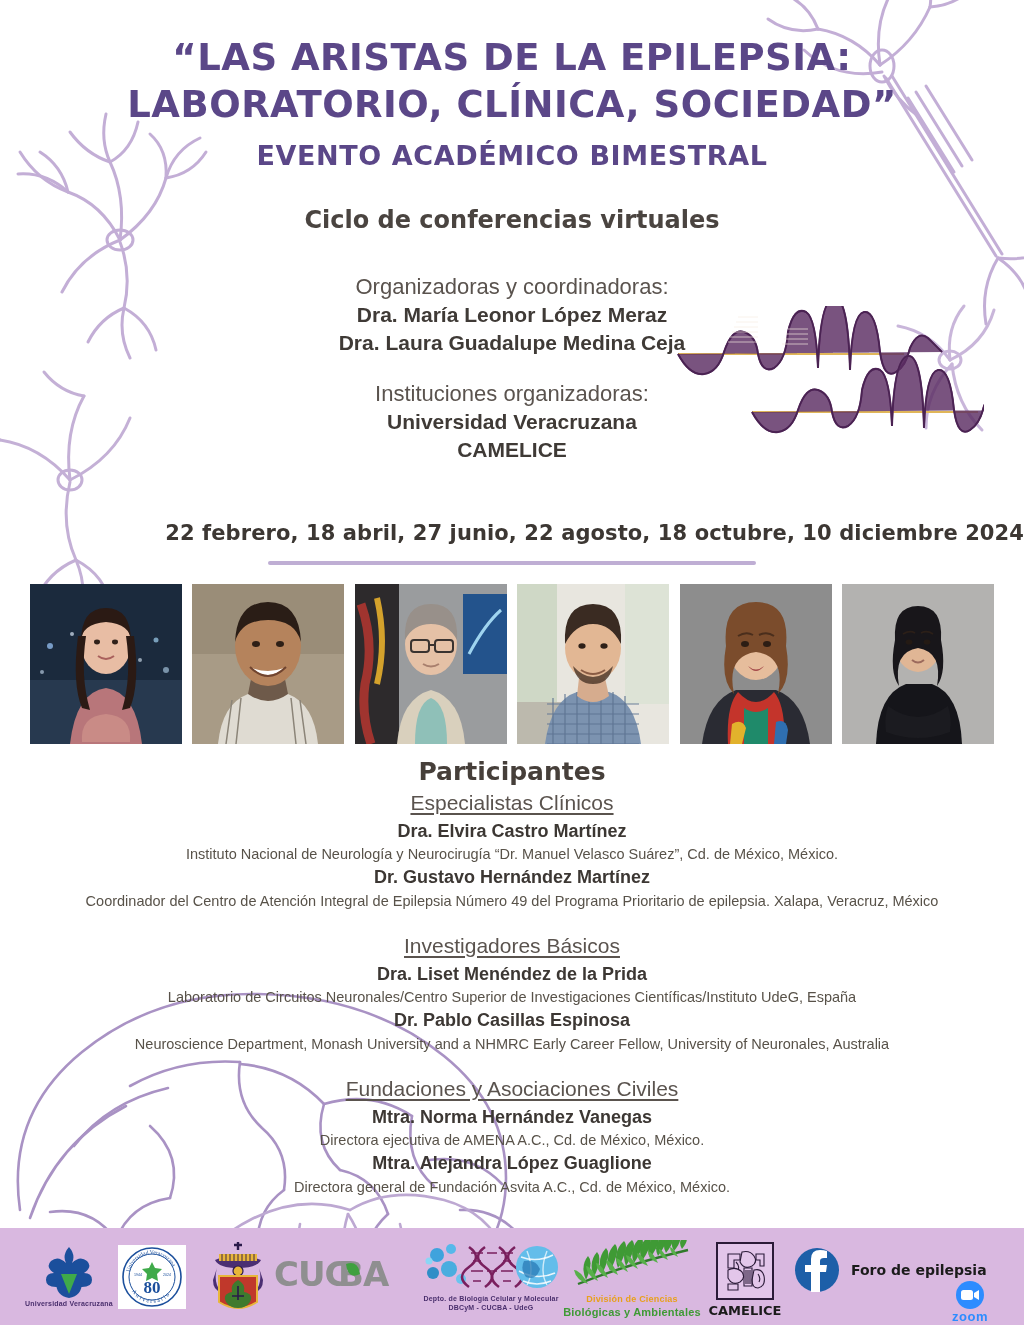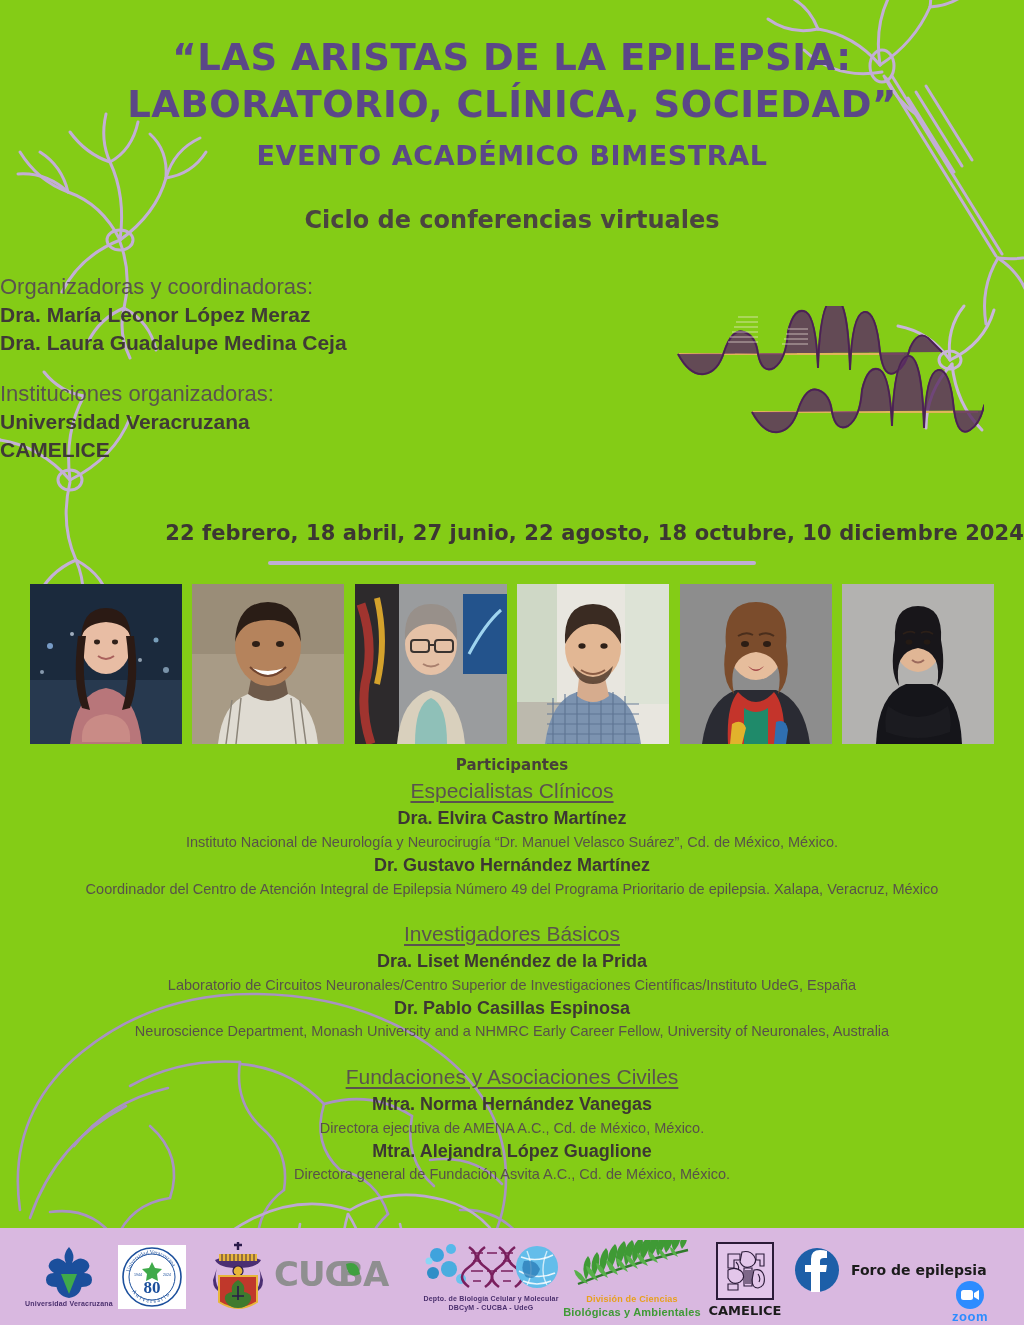--- a/index.html
+++ b/index.html
@@ -3,21 +3,21 @@
 <meta charset="utf-8">
 <style>
   html,body{margin:0;padding:0;}
   body{
     width:1024px;height:1325px;
     background:#f6ece1;
     font-family:"Liberation Sans", sans-serif;
     overflow:hidden;
     position:relative;
   }
-  .poster{position:relative;width:1024px;height:1325px;overflow:hidden;background:#84cc16;}
+  .poster{position:relative;width:1024px;height:1325px;overflow:hidden;background:#ffffff;}
 
   
   .bg-art{position:absolute;inset:0;pointer-events:none;}
   .bg-art svg{position:absolute;}
 
   
   .title-block{position:absolute;top:34px;left:0;width:1024px;text-align:center;z-index:5;}
   .t1,.t2{
     font-family:"DejaVu Sans", sans-serif;
     font-weight:bold;
@@ -35,21 +35,21 @@
     color:#5b4788;
     margin:11px 0 0 0;
   }
   .subtitle{
     position:absolute;top:206px;left:0;width:1024px;text-align:center;
     font-family:"DejaVu Sans", sans-serif;
     font-weight:bold;font-size:24px;color:#4a4440;z-index:5;
   }
 
   
-  .org{position:absolute;top:272px;left:0;width:1024px;z-index:5;color:#4a4440;}
+  .org{position:absolute;top:272px;left:0;width:1024px;text-align:center;z-index:5;color:#4a4440;}
   .org .lead{font-size:22px;font-weight:normal;color:#5a534e;line-height:1.33;}
   .org .name{font-size:21px;font-weight:bold;color:#3f3a36;line-height:1.32;}
   .org .gap{height:22px;}
 
   
   .dates{
     position:absolute;top:521px;left:0;width:1024px;text-align:right;
     font-family:"DejaVu Sans", sans-serif;
     font-weight:bold;font-size:21px;color:#3c3733;z-index:5;letter-spacing:.1px;
   }
@@ -63,21 +63,21 @@
     position:absolute;top:584px;left:30px;width:964px;height:162px;
     display:flex;justify-content:space-between;z-index:5;
   }
   .photo{width:152px;height:160px;overflow:hidden;position:relative;background:#cfcfcf;}
   .photo svg{display:block;width:100%;height:100%;}
 
   
   .participants{position:absolute;top:756px;left:0;width:1024px;text-align:center;z-index:5;}
   .p-title{
     font-family:"DejaVu Sans", sans-serif;
-    font-weight:bold;font-size:15px;color:#463f3a;line-height:1.25;
+    font-weight:bold;font-size:25px;color:#463f3a;line-height:1.25;
   }
   .cat{
     font-size:21px;color:#5a534e;line-height:1.5;
     text-decoration:underline;text-underline-offset:3px;
     display:inline-block;
   }
   .pname{font-size:18px;font-weight:bold;color:#3c3733;line-height:1.42;}
   .paff{font-size:14.5px;color:#585249;line-height:1.46;max-width:930px;margin:0 auto;}
   .sec-gap{height:18px;}
 

